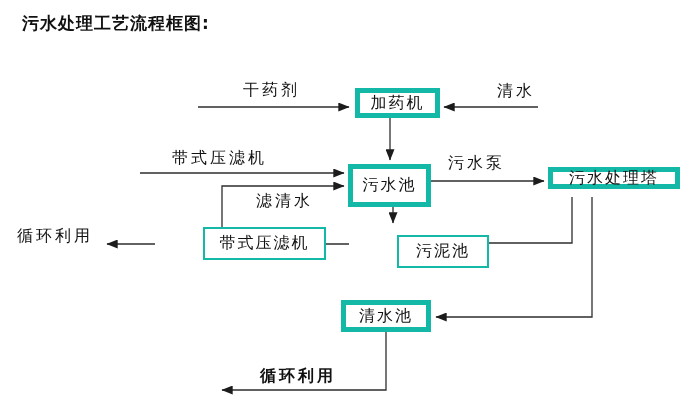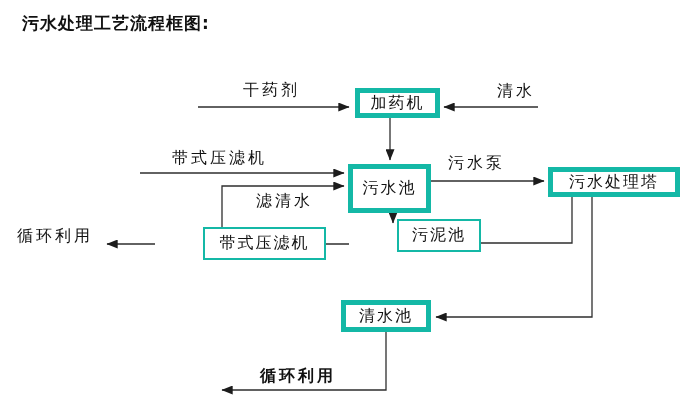--- a/index.html
+++ b/index.html
@@ -76,23 +76,23 @@
     <line x1="431" y1="181" x2="544" y2="181" marker-end="url(#arr)"></line>
     <line x1="393" y1="197" x2="393" y2="223" marker-end="url(#arr)"></line>
     <line x1="349" y1="244" x2="283" y2="244" marker-end="url(#arr)"></line>
     <line x1="155" y1="244" x2="107" y2="244" marker-end="url(#arr)"></line>
     <polyline points="572,197 572,243 437,243" marker-end="url(#arr)"></polyline>
     <polyline points="592,197 592,317 436,317" marker-end="url(#arr)"></polyline>
     <polyline points="386,332 386,390 222,390" marker-end="url(#arr)"></polyline>
   </svg>
 
   <div class="node" style="left:355px; top:88px; width:85px; height:30px;">加药机</div>
-  <div class="node" style="left:348px; top:164px; width:83px; height:49px;">污水池</div>
-  <div class="node" style="left:548px; top:167px; width:132px; height:30px;">污水处理塔</div>
-  <div class="node thick" style="left:349px; top:219px; width:84px; height:33px;">污泥池</div>
+  <div class="node" style="left:348px; top:164px; width:83px; height:43px;">污水池</div>
+  <div class="node" style="left:548px; top:167px; width:132px; height:22px;">污水处理塔</div>
+  <div class="node thick" style="left:349px; top:235px; width:92px; height:33px;">污泥池</div>
   <div class="node thick" style="left:155px; top:227px; width:123px; height:33px;">带式压滤机</div>
   <div class="node" style="left:341px; top:300px; width:90px; height:32px;text-align:right;">清水池</div>
 
   <div class="flow-label" style="left:243px; top:80px;">干药剂</div>
   <div class="flow-label" style="left:497px; top:81px;">清水</div>
   <div class="flow-label" style="left:172px; top:148px;">带式压滤机</div>
   <div class="flow-label" style="left:448px; top:153px;text-align:center;">污水泵</div>
   <div class="flow-label" style="left:256px; top:191px;">滤清水</div>
   <div class="flow-label" style="left:17px; top:226px;">循环利用</div>
   <div class="flow-label" style="left:260px; top:366px;font-weight:bold;">循环利用</div>

